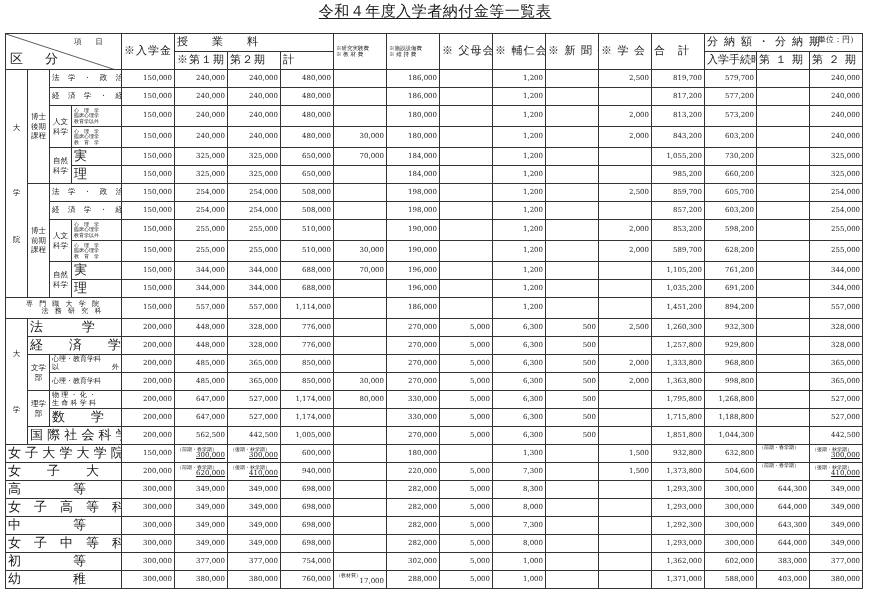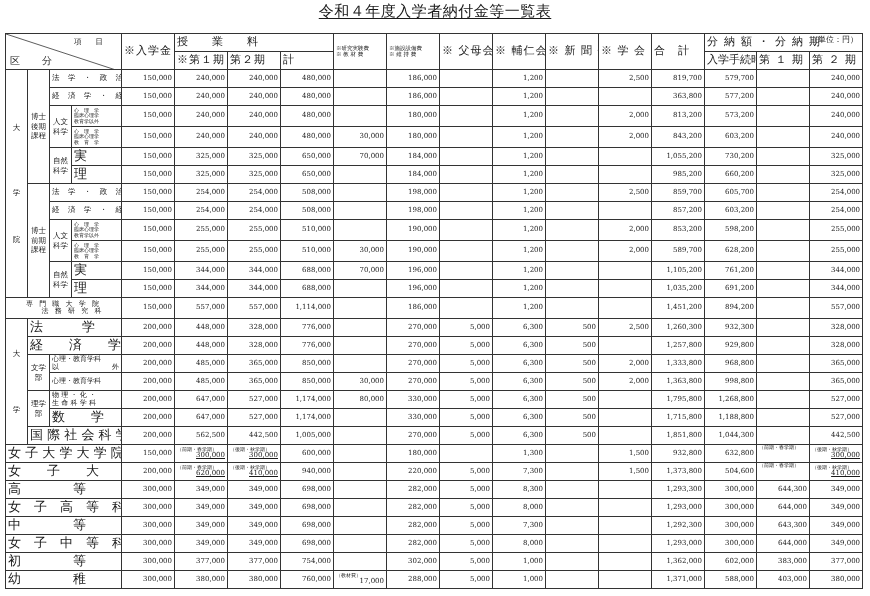--- a/index.html
+++ b/index.html
@@ -16,21 +16,21 @@
   table.fees td.num { text-align: right; }
   table.fees td.hd { text-align: left; font-size: 11px; letter-spacing: 1px; }
   table.fees td.sm { font-size: 5.5px; letter-spacing: 0; text-align: left; }
   table.fees td.vert { text-align: center; font-size: 7.5px; line-height: 1.25; padding: 0; white-space: normal; }
   table.fees td.lbl { font-size: 7.5px; letter-spacing: 3px; }
   table.fees td.lbl-j { text-align: justify; text-align-last: justify; font-size: 13px; }
   table.fees tr.tall td { height: 20px; }
   .diag { position: relative; height: 38px; padding: 0 !important; }
   .diag svg { position: absolute; left: 0; top: 0; }
   .diag .d-top { position: absolute; right: 4px; top: 4px; font-size: 7.5px; letter-spacing: 14px; }
-  .diag .d-bot { position: absolute; left: 4px; bottom: 3px; font-size: 10px; letter-spacing: 22px; }
+  .diag .d-bot { position: absolute; left: 4px; bottom: 3px; font-size: 13px; letter-spacing: 22px; }
   .tiny { font-size: 5px; display: block; text-align: left; line-height: 1; }
   .ul { text-decoration: underline; }
   .stack { display: block; font-size: 5px; line-height: 1.05; }
   .twoline { display: block; line-height: 1.05; }
 </style>
 </head>
 <body>
 
 <div class="title"><span>令和４年度入学者納付金等一覧表</span></div>
 <div class="unit">（単位：円）</div>
@@ -116,21 +116,21 @@
     <td class="num">150,000</td>
     <td class="num">240,000</td>
     <td class="num">240,000</td>
     <td class="num">480,000</td>
     <td class="num"></td>
     <td class="num">186,000</td>
     <td class="num"></td>
     <td class="num">1,200</td>
     <td class="num"></td>
     <td class="num"></td>
-    <td class="num">363,800</td>
+    <td class="num">817,200</td>
     <td class="num">577,200</td>
     <td class="num"></td>
     <td class="num">240,000</td>
   </tr>
   <tr class="tall">
     <td rowspan="2" class="vert" style="white-space:normal;word-break:break-all">人文科学</td>
     <td class="sm">
           <span class="stack">心　理　学</span>
           <span class="stack">臨床心理学</span>
           <span class="stack">教育学以外</span>

